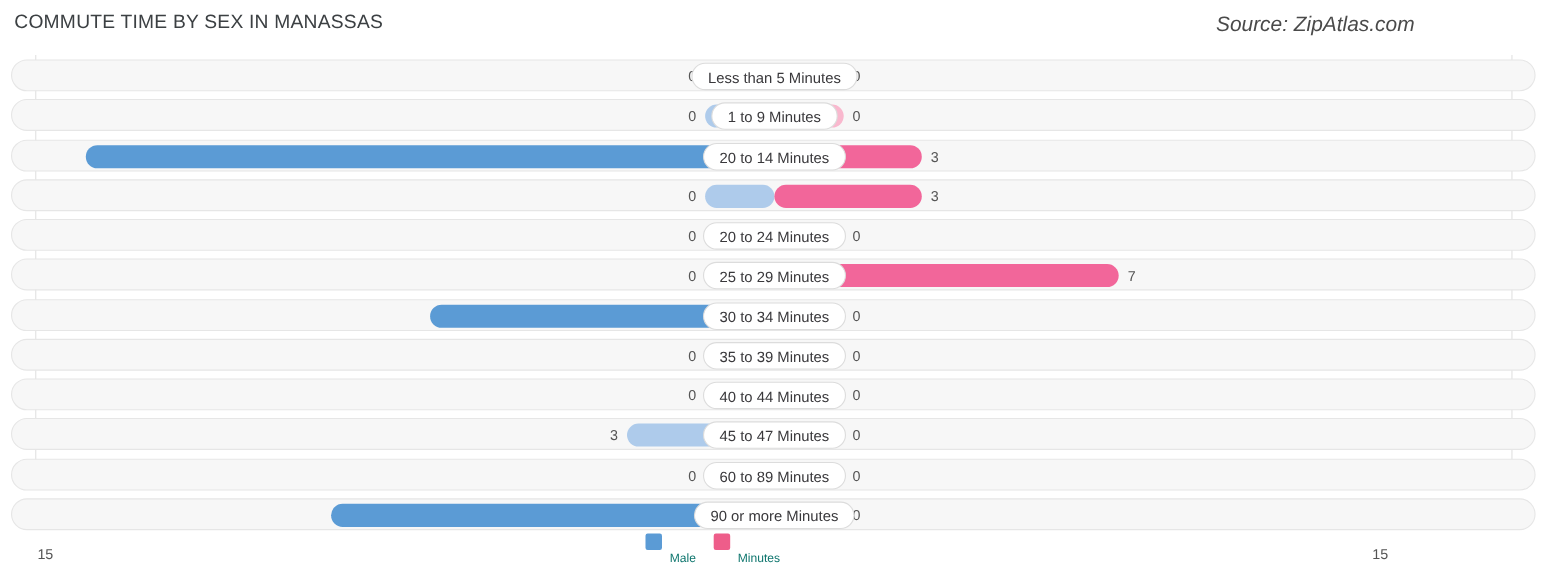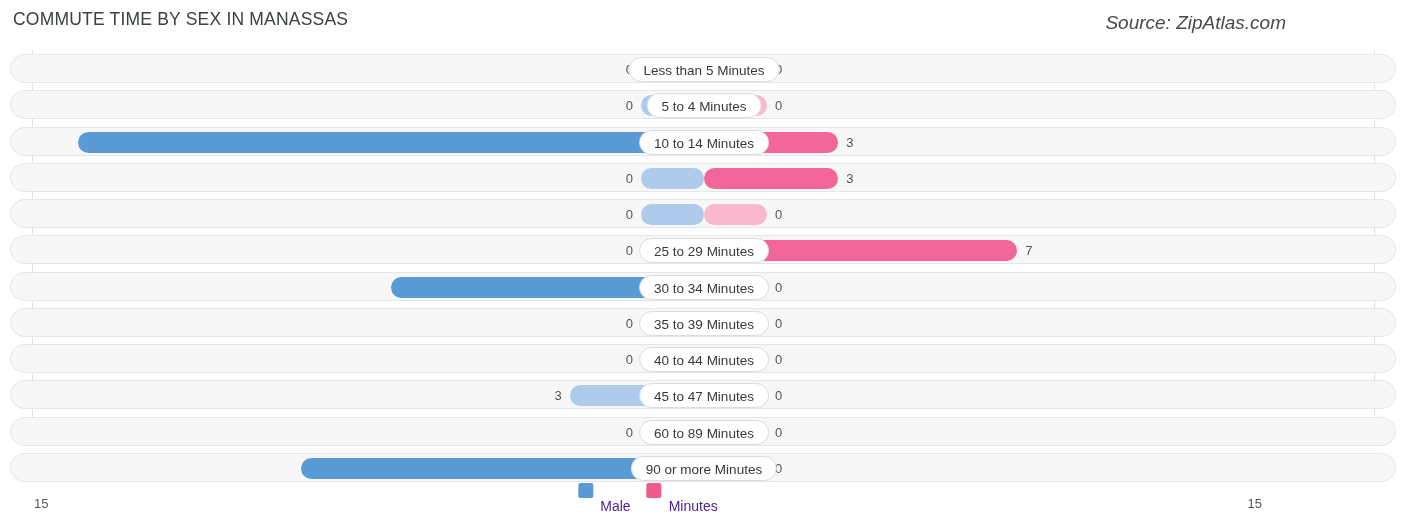--- a/index.html
+++ b/index.html
@@ -75,21 +75,21 @@
   }
   .axis-left{left:34px;}
   .axis-right{right:34px;}
 
   .legend{
     position:absolute;bottom:9px;left:50%;transform:translateX(-50%);
     display:flex;align-items:center;gap:16px;
   }
   .legend-item{display:flex;align-items:center;gap:7px;}
   .swatch{width:15px;height:15px;border-radius:2px;display:block;}
-  .legend-label{font-size:14px;color:#4c1d95;margin-top:31px;}
+  .legend-label{font-size:11px;color:#0f766e;margin-top:31px;}
 </style>
 </head>
 <body>
 
 <div class="page">
 
   <div class="title">COMMUTE TIME BY SEX IN MANASSAS</div>
   <div class="source">Source: ZipAtlas.com</div>
 
   <div class="plot" id="plot">
@@ -100,40 +100,41 @@
         <div class="vlabel out-left" style="left: 582px; width: 40px;">0</div>
         <div class="bar female" style="left: 693px; width: 63px; background: rgb(249, 184, 206);"></div>
         <div class="vlabel out-right" style="left: 764px; width: 40px;">0</div>
         <div class="catpill" style="left: 693px;">Less than 5 Minutes</div>
       </div>
       <div class="row" style="top: 40.25px;">
         <div class="bar male" style="left: 630px; width: 63px; background: rgb(174, 203, 235);"></div>
         <div class="vlabel out-left" style="left: 582px; width: 40px;">0</div>
         <div class="bar female" style="left: 693px; width: 63px; background: rgb(249, 184, 206);"></div>
         <div class="vlabel out-right" style="left: 764px; width: 40px;">0</div>
-        <div class="catpill" style="left: 693px;">5 to 4 Minutes</div>
+        <div class="catpill" style="left: 693px;">1 to 9 Minutes</div>
       </div>
       <div class="row" style="top: 76.5px;">
         <div class="bar male" style="left: 66.7333px; width: 626.267px; background: rgb(91, 155, 213);"></div>
         <div class="vlabel in-left" style="left: 66.7333px; width: 626.267px;">14</div>
         <div class="bar female" style="left: 693px; width: 134.2px; background: rgb(242, 102, 154);"></div>
         <div class="vlabel out-right" style="left: 835.2px; width: 40px;">3</div>
-        <div class="catpill" style="left: 693px;">10 to 14 Minutes</div>
+        <div class="catpill" style="left: 693px;">20 to 14 Minutes</div>
       </div>
       <div class="row" style="top: 112.75px;">
         <div class="bar male" style="left: 630px; width: 63px; background: rgb(174, 203, 235);"></div>
         <div class="vlabel out-left" style="left: 582px; width: 40px;">0</div>
         <div class="bar female" style="left: 693px; width: 134.2px; background: rgb(242, 102, 154);"></div>
         <div class="vlabel out-right" style="left: 835.2px; width: 40px;">3</div>
       </div>
       <div class="row" style="top: 149px;">
         <div class="bar male" style="left: 630px; width: 63px; background: rgb(174, 203, 235);"></div>
         <div class="vlabel out-left" style="left: 582px; width: 40px;">0</div>
         <div class="bar female" style="left: 693px; width: 63px; background: rgb(249, 184, 206);"></div>
         <div class="vlabel out-right" style="left: 764px; width: 40px;">0</div>
+        <div class="catpill" style="left: 693px;">20 to 24 Minutes</div>
       </div>
       <div class="row" style="top: 185.25px;">
         <div class="bar male" style="left: 630px; width: 63px; background: rgb(174, 203, 235);"></div>
         <div class="vlabel out-left" style="left: 582px; width: 40px;">0</div>
         <div class="bar female" style="left: 693px; width: 313.133px; background: rgb(242, 102, 154);"></div>
         <div class="vlabel out-right" style="left: 1014.13px; width: 40px;">7</div>
         <div class="catpill" style="left: 693px;">25 to 29 Minutes</div>
       </div>
       <div class="row" style="top: 221.5px;">
         <div class="bar male" style="left: 379.867px; width: 313.133px; background: rgb(91, 155, 213);"></div>

